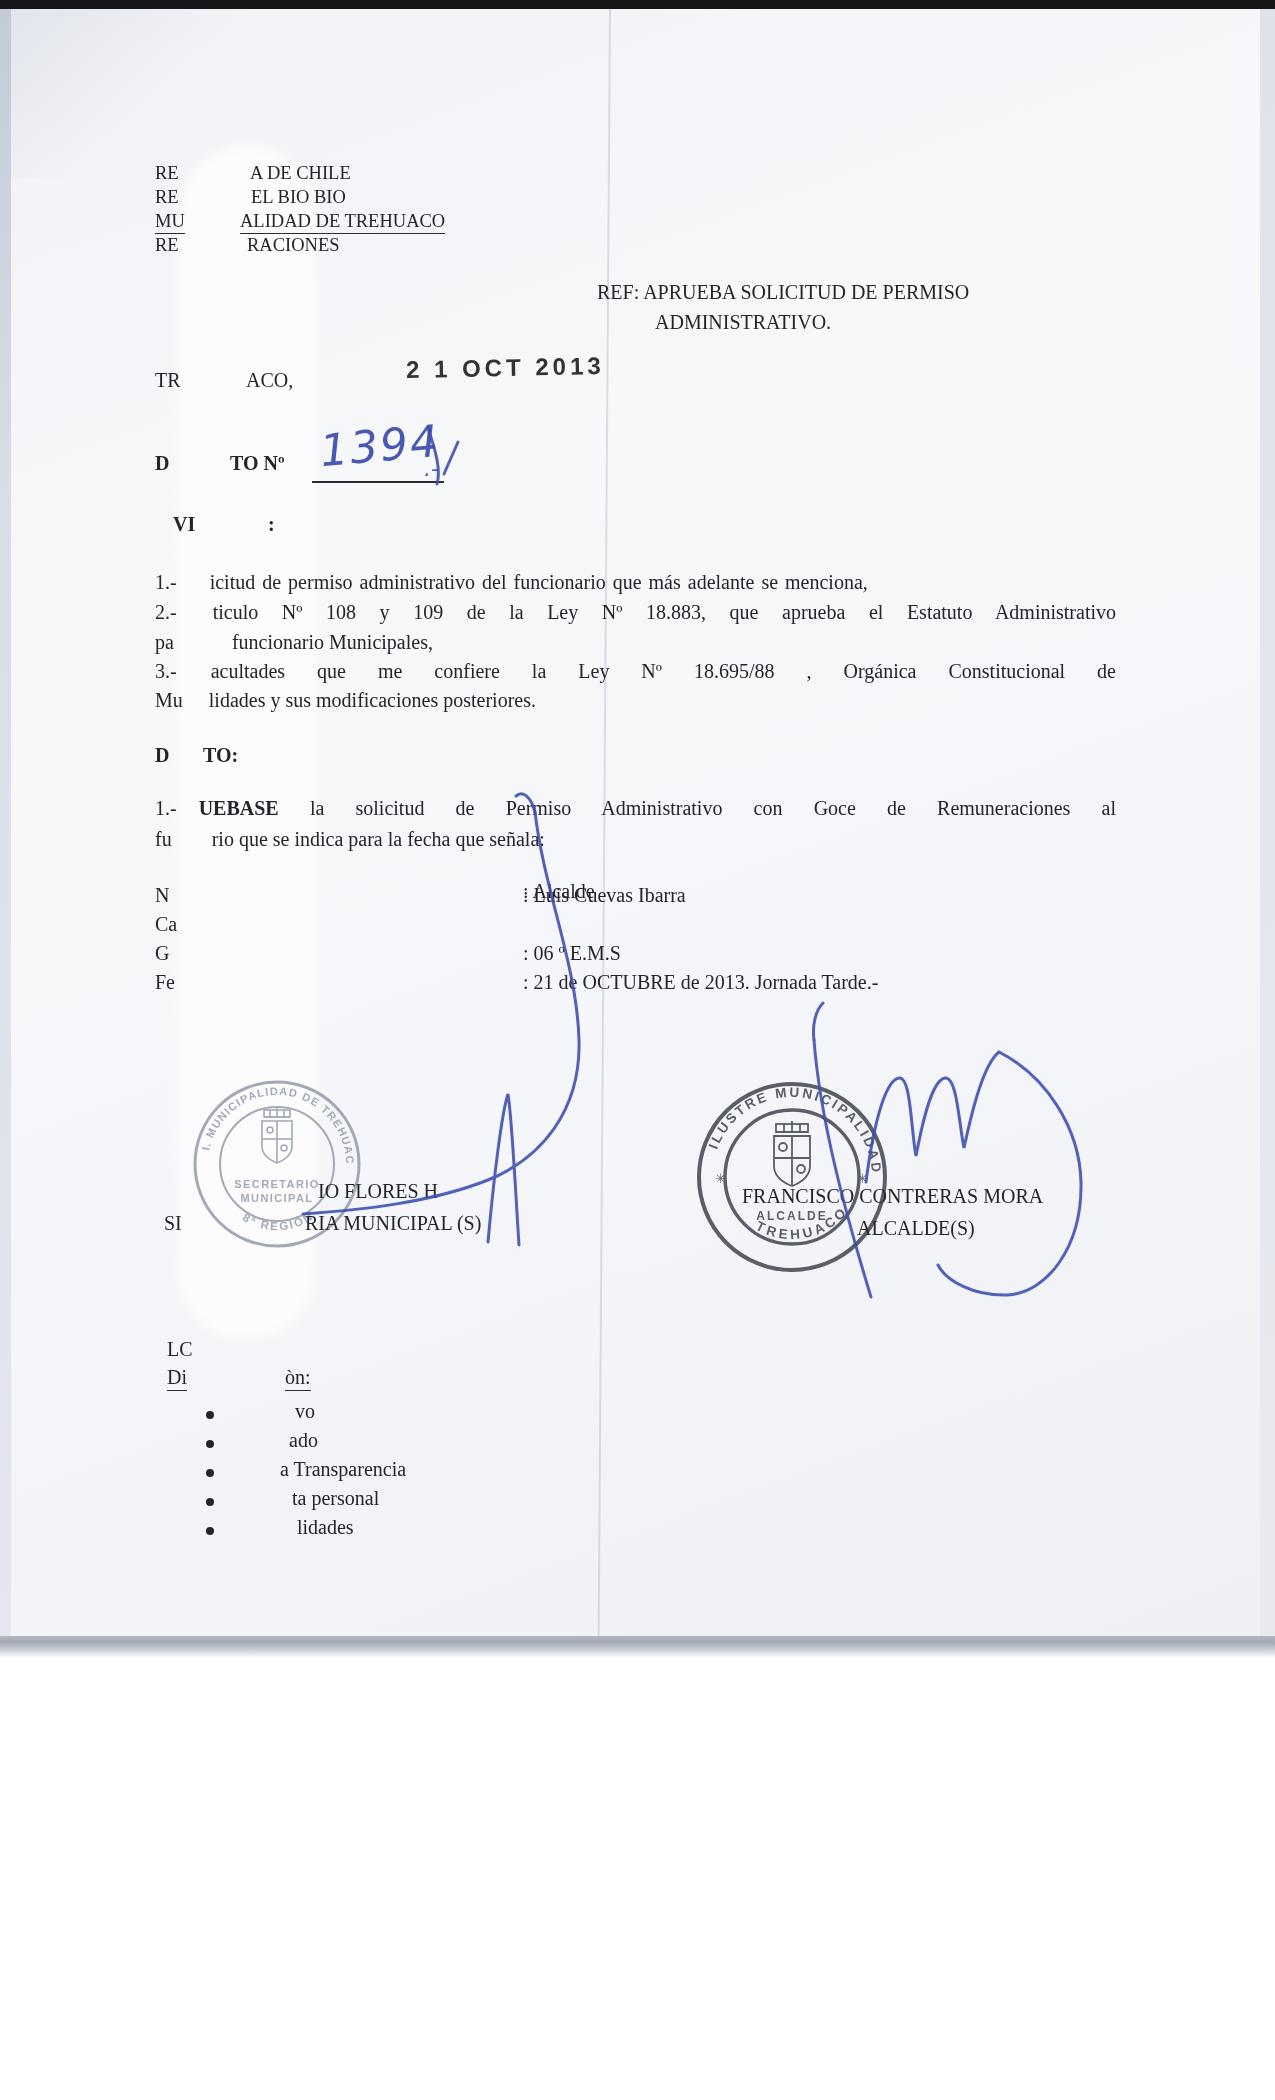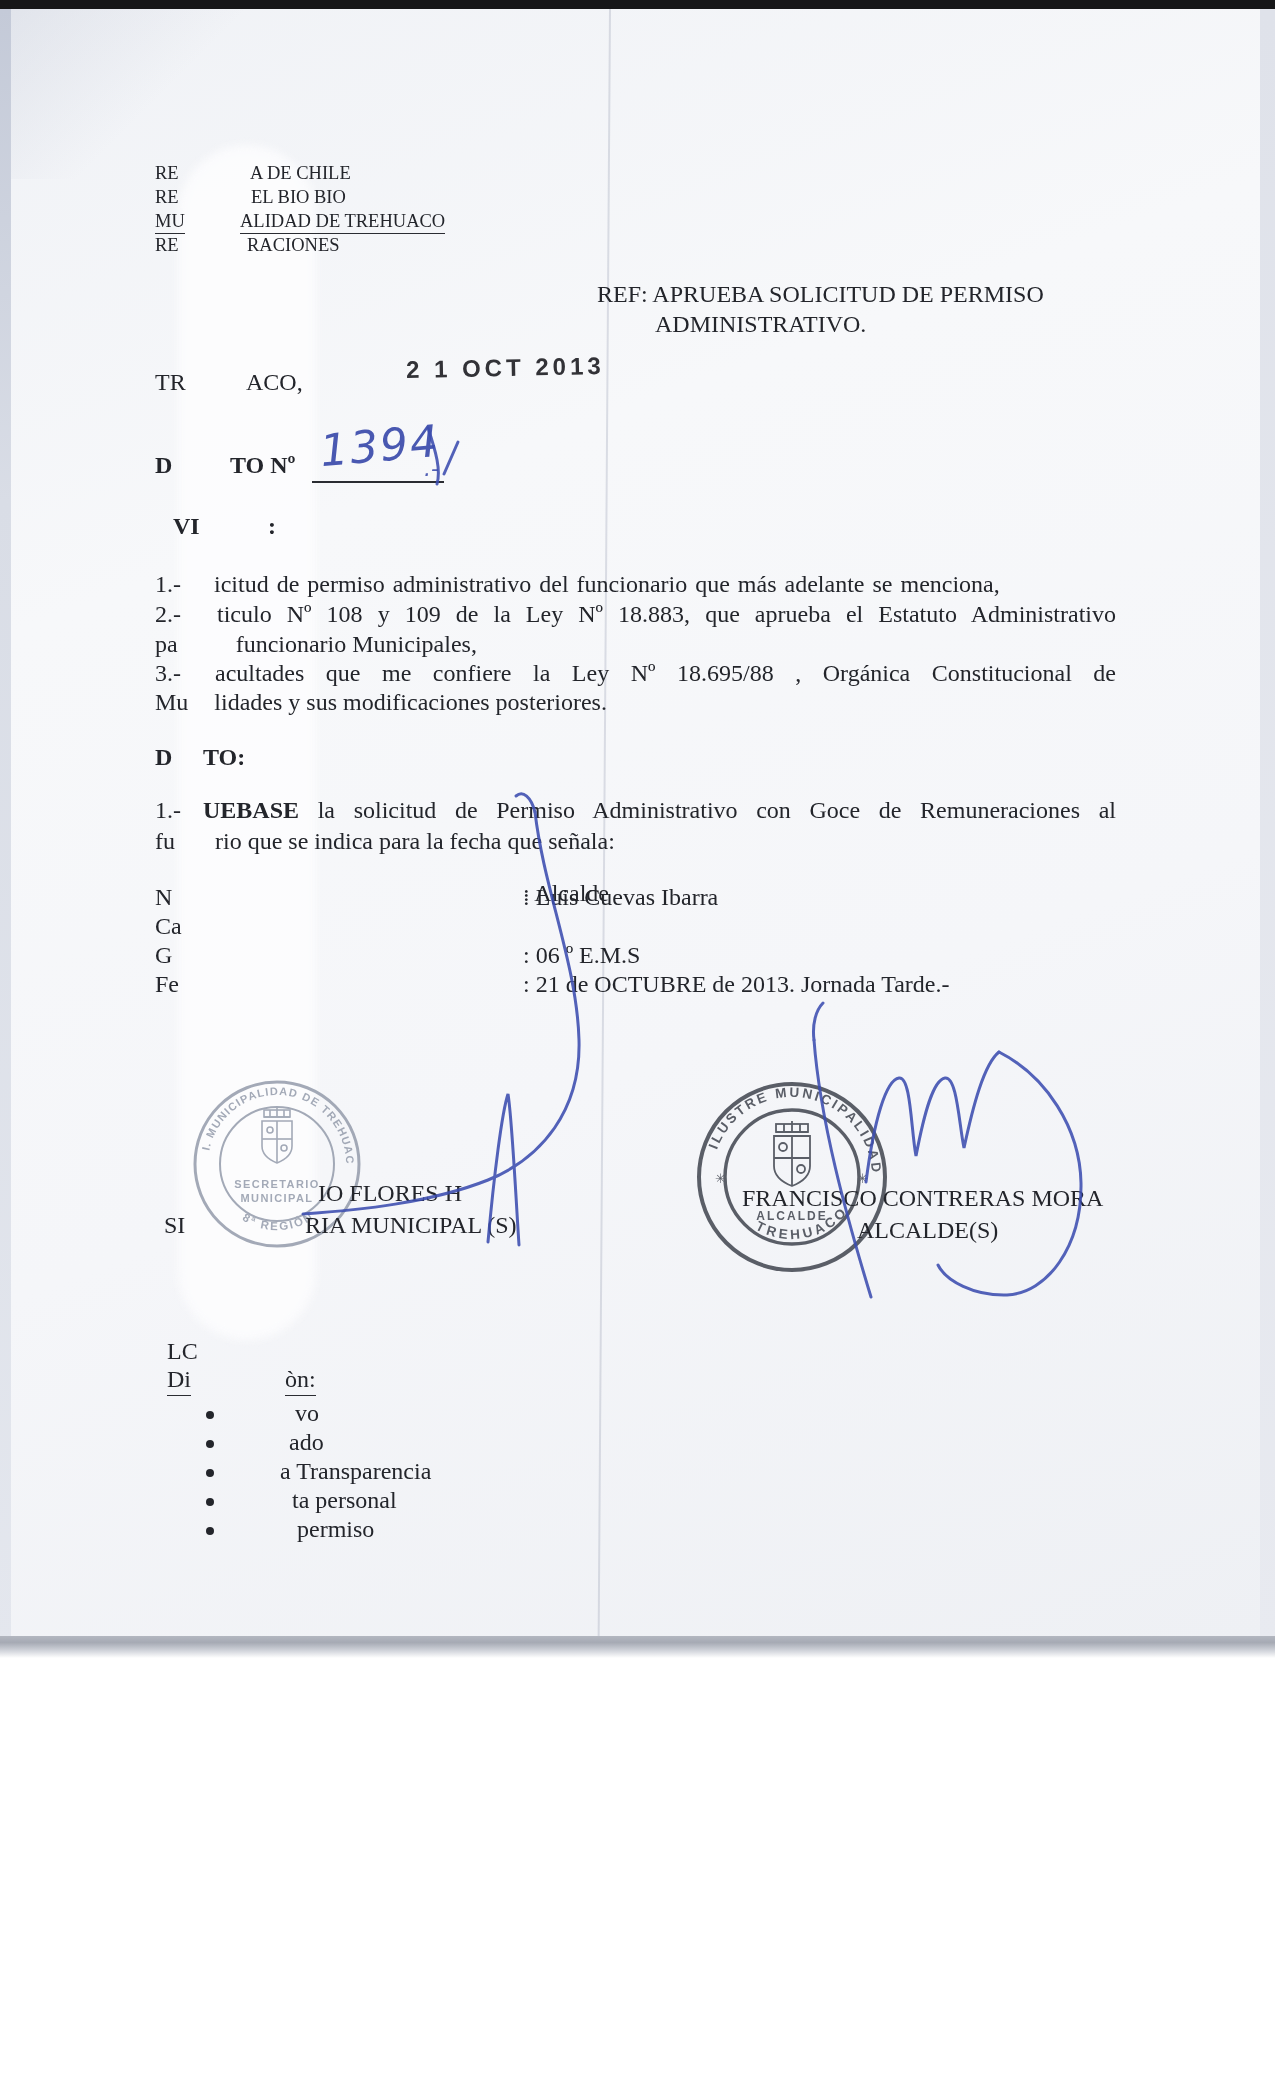--- a/index.html
+++ b/index.html
@@ -8,21 +8,21 @@
   
   .scan-top-band{left:0;top:0;width:1275px;height:9px;background:#161618;}
   .scan-left-strip{left:0;top:9px;width:11px;height:1641px;background:linear-gradient(180deg,#c4cad8 0%,#d9dde6 30%,#e4e7ee 100%);}
   .scan-right-strip{left:1260px;top:9px;width:15px;height:1641px;background:linear-gradient(180deg,#dfe2ea 0%,#e8eaf0 100%);}
   .paper{left:11px;top:9px;width:1249px;height:1627px;background:linear-gradient(160deg,#f0f2f6 0%,#f7f8fa 30%,#f5f6f9 62%,#eef0f4 100%);}
   .corner-shade{left:11px;top:9px;width:260px;height:170px;background:linear-gradient(135deg,rgba(198,203,216,.35) 0%,rgba(198,203,216,0) 55%);}
   .bottom-shadow{left:0;top:1636px;width:1275px;height:22px;background:linear-gradient(180deg,#b3b7c0 0%,#a6aab4 30%,#cfd2d9 65%,#ffffff 100%);}
   .crease-v{left:609px;top:9px;width:2px;height:1627px;background:rgba(150,156,174,.30);transform:rotate(.4deg);transform-origin:top center;filter:blur(.6px);}
   .white-blob{left:178px;top:145px;width:138px;height:1195px;background:rgba(253,253,254,.85);border-radius:70px;filter:blur(5px);}
   
-  .t{font-family:"Liberation Serif","DejaVu Serif",serif;color:#23252b;white-space:nowrap;font-size:24px;line-height:1.15;}
+  .t{font-family:"Liberation Serif","DejaVu Serif",serif;color:#23252b;white-space:nowrap;font-size:20px;line-height:1.15;}
   .small{font-size:18.5px;}
   .b{font-weight:bold;}
   .u{border-bottom:1.5px solid #2a2c32;padding-bottom:1px;}
   .just{white-space:normal;text-align:justify;-moz-text-align-last:justify;text-align-last:justify;width:961px;}
   .gap{display:inline-block;height:1px;}
   .wsp{word-spacing:2px;}
   .stamp-date{font-family:"Liberation Sans","DejaVu Sans",sans-serif;font-weight:bold;font-size:24px;letter-spacing:4px;color:#26262b;transform:rotate(-1.2deg);opacity:.94;}
   .hand{font-family:"DejaVu Sans",sans-serif;font-style:italic;color:#4050ae;font-size:44px;transform:rotate(-5deg);letter-spacing:2px;opacity:.95;}
   .hand-small{font-family:"DejaVu Sans",sans-serif;font-style:italic;color:#4050ae;font-size:22px;opacity:.9;}
   .rule{background:#2a2c32;height:2px;}
@@ -195,21 +195,21 @@
 
     <div class="abs bullet-dot" style="left:206px;top:1411px"></div>
     <span class="abs t" style="left:295px;top:1400px">vo</span>
     <div class="abs bullet-dot" style="left:206px;top:1440px"></div>
     <span class="abs t" style="left:289px;top:1429px">ado</span>
     <div class="abs bullet-dot" style="left:206px;top:1469px"></div>
     <span class="abs t" style="left:280px;top:1458px">a Transparencia</span>
     <div class="abs bullet-dot" style="left:206px;top:1498px"></div>
     <span class="abs t" style="left:292px;top:1487px">ta personal</span>
     <div class="abs bullet-dot" style="left:206px;top:1527px"></div>
-    <span class="abs t" style="left:297px;top:1516px">permiso</span>
+    <span class="abs t" style="left:297px;top:1516px">lidades</span>
   </div>
 
   <svg class="abs sig-svg" viewBox="0 0 1275 2100">
     <g fill="none" stroke="#3c4db0" stroke-width="3" stroke-linecap="round" opacity="0.88">
 
       <path d="M428 428 C436 452 441 470 437 484"></path>
       <path d="M444 474 L458 442"></path>
 
       <path d="M535 812 C531 797 523 790 516 796"></path>
       <path d="M535 812 C544 890 577 965 579 1040 C581 1110 542 1158 488 1180 C430 1203 360 1210 303 1214"></path>

